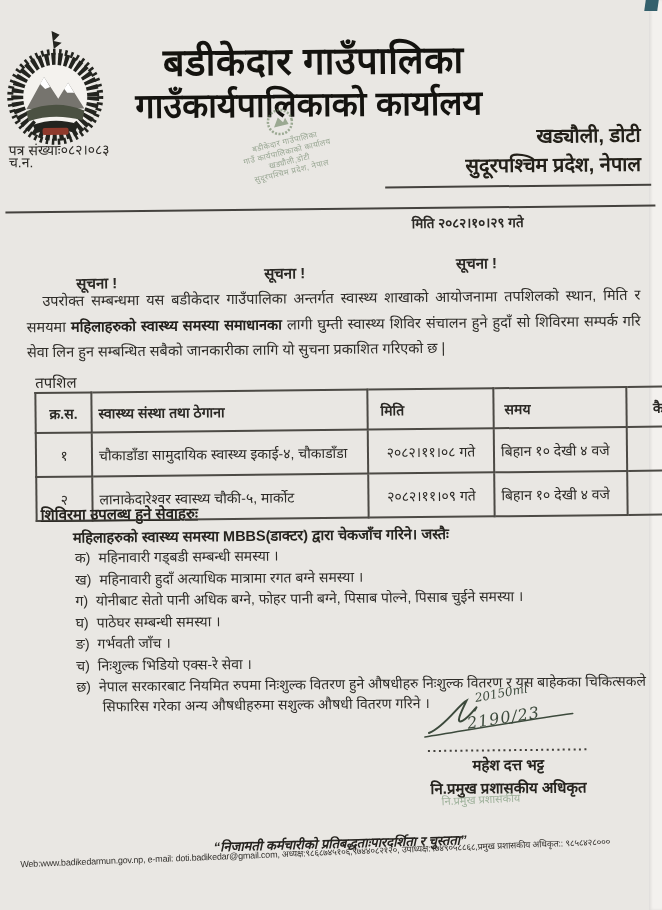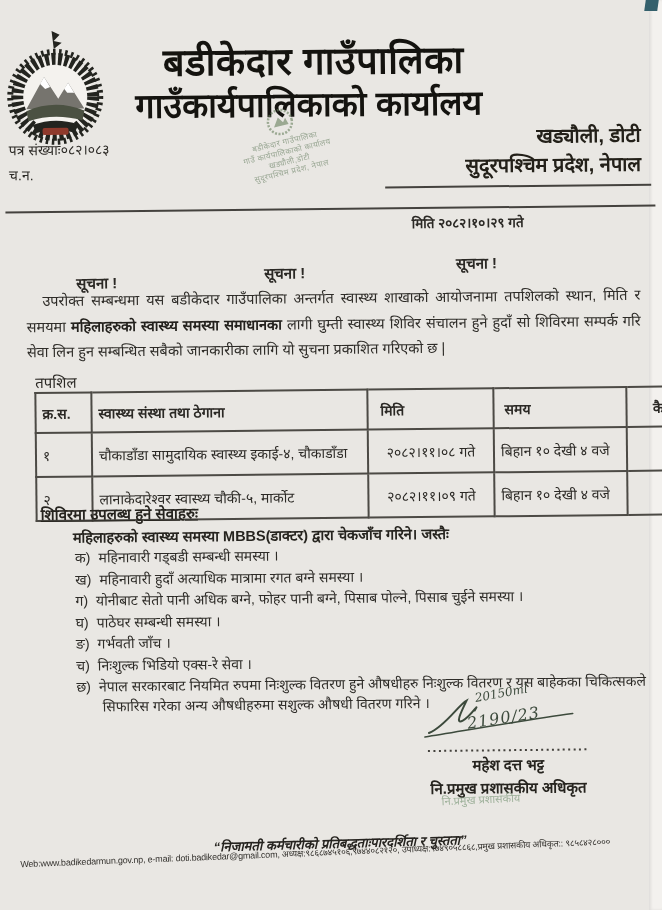--- a/index.html
+++ b/index.html
@@ -18,37 +18,37 @@
   }
   .edge-band{position:absolute;right:0;top:0;width:13px;height:910px;background:#f3f1ee;box-shadow:inset 2px 0 3px rgba(0,0,0,0.08);}
   .corner-teal{position:absolute;left:645px;top:0;width:13px;height:11px;background:#34606c;transform:skewX(-8deg);}
   .doc{position:absolute;inset:0;transform:rotate(-0.6deg);transform-origin:331px 455px;}
 
   .abs{position:absolute;}
   .title1{left:95px;top:33px;width:445px;text-align:center;font-size:38px;font-weight:700;color:#14130f;letter-spacing:0.5px;}
   .title2{left:85px;top:80px;width:455px;text-align:center;font-size:34px;font-weight:700;color:#14130f;}
   .meta{font-size:14px;color:#2c2a26;}
   .letterno{left:12px;top:137px;}
-  .chn{left:12px;top:162px;}
+  .chn{left:12px;top:149px;}
   .addr{left:370px;top:124px;width:274px;text-align:right;font-size:20px;font-weight:600;color:#232019;line-height:29px;}
   .rule{height:2px;background:#44423e;}
   .rule-right{left:388px;top:187px;width:266px;}
   .rule-full{left:8px;top:208px;width:650px;}
   .dateline{left:414px;top:215px;font-size:13.5px;font-weight:600;color:#2b2925;}
 
   .suchana{position:absolute;font-size:15px;font-weight:700;color:#2b2925;}
   .para{left:28px;top:286px;width:614px;font-size:14.5px;line-height:25.5px;text-align:justify;text-indent:16px;color:#2e2c28;}
   .para b{font-weight:700;color:#23211d;}
   .tapashil{left:36px;top:369px;font-size:15px;color:#2b2925;}
 
   table.sched{position:absolute;left:35px;top:389px;width:605px;border-collapse:collapse;table-layout:fixed;}
   table.sched th,table.sched td{border:2px solid #4c4a45;font-size:14px;color:#2b2925;padding:2px 6px;vertical-align:middle;background:transparent;}
   table.sched th{font-weight:700;height:34px;}
   table.sched td{height:38px;}
-  .c1{width:42px;text-align:left;}
+  .c1{width:42px;text-align:center;}
   .c2{width:262px;text-align:left;}
   .c3{width:106px;text-align:center;}
   .c4{width:115px;text-align:left;}
   .c5{width:80px;text-align:center;}
 
   .svc-head{left:40px;top:501px;font-size:15px;font-weight:700;text-decoration:underline;color:#26241f;}
   .svc-sub{left:72px;top:524px;font-size:14.5px;font-weight:700;color:#26241f;}
   .svc-list{left:74px;top:546px;width:572px;}
   .svc-item{font-size:14px;line-height:19.5px;margin-bottom:2px;padding-left:26px;text-indent:-26px;color:#2e2c28;}
   .svc-item .mk{margin-right:8px;}

